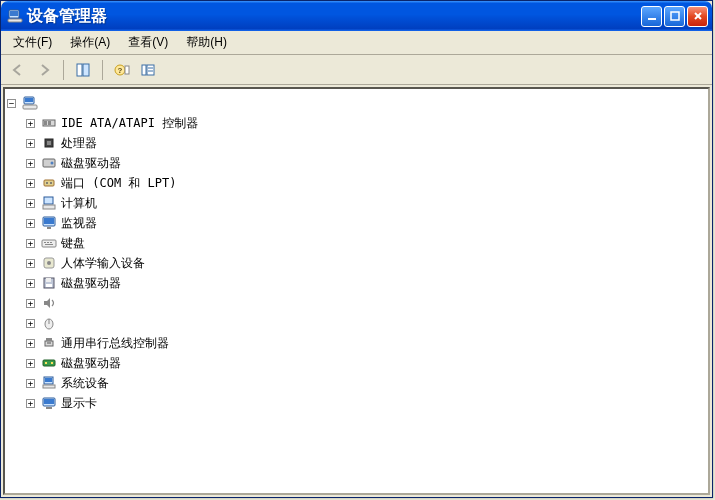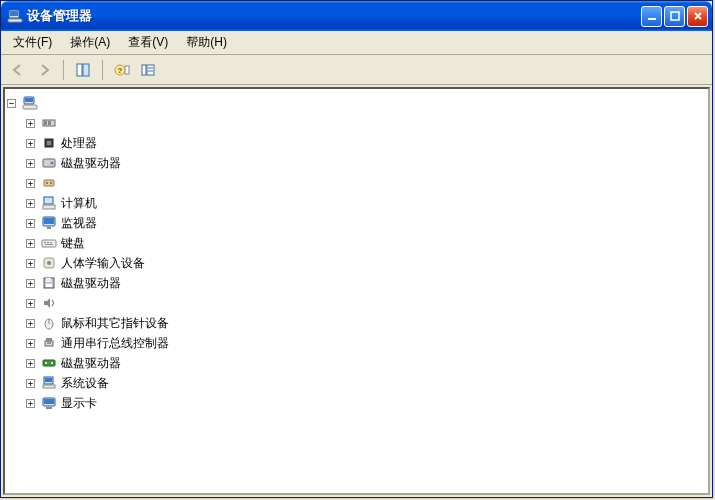--- a/index.html
+++ b/index.html
@@ -28,21 +28,21 @@
     align-items: center;
     padding: 0 4px 0 6px;
     color: #fff;
     border-radius: 7px 7px 0 0;
   }
   .titlebar .app-icon {
     width: 16px; height: 16px; margin-right: 4px;
   }
   .titlebar .title-text {
     flex: 1;
-    font-size: 13px;
+    font-size: 16px;
     font-weight: bold;
     text-shadow: 1px 1px 1px rgba(0,0,0,0.3);
   }
   .window-controls { display: flex; gap: 2px; }
   .win-btn {
     width: 21px; height: 21px;
     border-radius: 3px;
     border: 1px solid #fff;
     display: flex; align-items: center; justify-content: center;
     font-weight: bold;
@@ -227,20 +227,21 @@
           <div class="tree-node">
             <span class="indent-line"></span>
             <span class="expander">+</span>
             <span class="node-icon">
               <svg width="16" height="16">
                 <rect x="2" y="5" width="12" height="6" fill="#d8d8d8" stroke="#666"></rect>
                 <rect x="3" y="6" width="3" height="4" fill="#888"></rect>
                 <rect x="7" y="6" width="3" height="4" fill="#888"></rect>
               </svg>
             </span>
+            <span class="node-label">IDE ATA/ATAPI 控制器</span>
           </div>
           <div class="tree-node">
             <span class="indent-line"></span>
             <span class="expander">+</span>
             <span class="node-icon">
               <svg width="16" height="16">
                 <rect x="4" y="4" width="8" height="8" fill="#444" stroke="#222"></rect>
                 <rect x="6" y="6" width="4" height="4" fill="#888"></rect>
               </svg>
             </span>
@@ -260,20 +261,21 @@
           <div class="tree-node">
             <span class="indent-line"></span>
             <span class="expander">+</span>
             <span class="node-icon">
               <svg width="16" height="16">
                 <rect x="3" y="5" width="10" height="6" rx="1" fill="#e0d090" stroke="#a07030"></rect>
                 <circle cx="6" cy="8" r="1" fill="#666"></circle>
                 <circle cx="10" cy="8" r="1" fill="#666"></circle>
               </svg>
             </span>
+            <span class="node-label">端口 (COM 和 LPT)</span>
           </div>
           <div class="tree-node">
             <span class="indent-line"></span>
             <span class="expander">+</span>
             <span class="node-icon">
               <svg width="16" height="16">
                 <rect x="3" y="2" width="9" height="7" fill="#cde5ff" stroke="#2a5a9a"></rect>
                 <rect x="2" y="10" width="12" height="4" fill="#e8e8e8" stroke="#888"></rect>
               </svg>
             </span>
@@ -340,21 +342,20 @@
           </div>
           <div class="tree-node">
             <span class="indent-line"></span>
             <span class="expander">+</span>
             <span class="node-icon">
               <svg width="16" height="16">
                 <ellipse cx="8" cy="9" rx="4" ry="5" fill="#eee" stroke="#888"></ellipse>
                 <line x1="8" y1="4" x2="8" y2="9" stroke="#888"></line>
               </svg>
             </span>
-            <span class="node-label">鼠标和其它指针设备</span>
           </div>
           <div class="tree-node">
             <span class="indent-line"></span>
             <span class="expander">+</span>
             <span class="node-icon">
               <svg width="16" height="16">
                 <rect x="4" y="6" width="8" height="5" fill="#d8d8d8" stroke="#666"></rect>
                 <rect x="5" y="3" width="6" height="3" fill="#888"></rect>
                 <line x1="6" y1="8" x2="10" y2="8" stroke="#555"></line>
               </svg>

